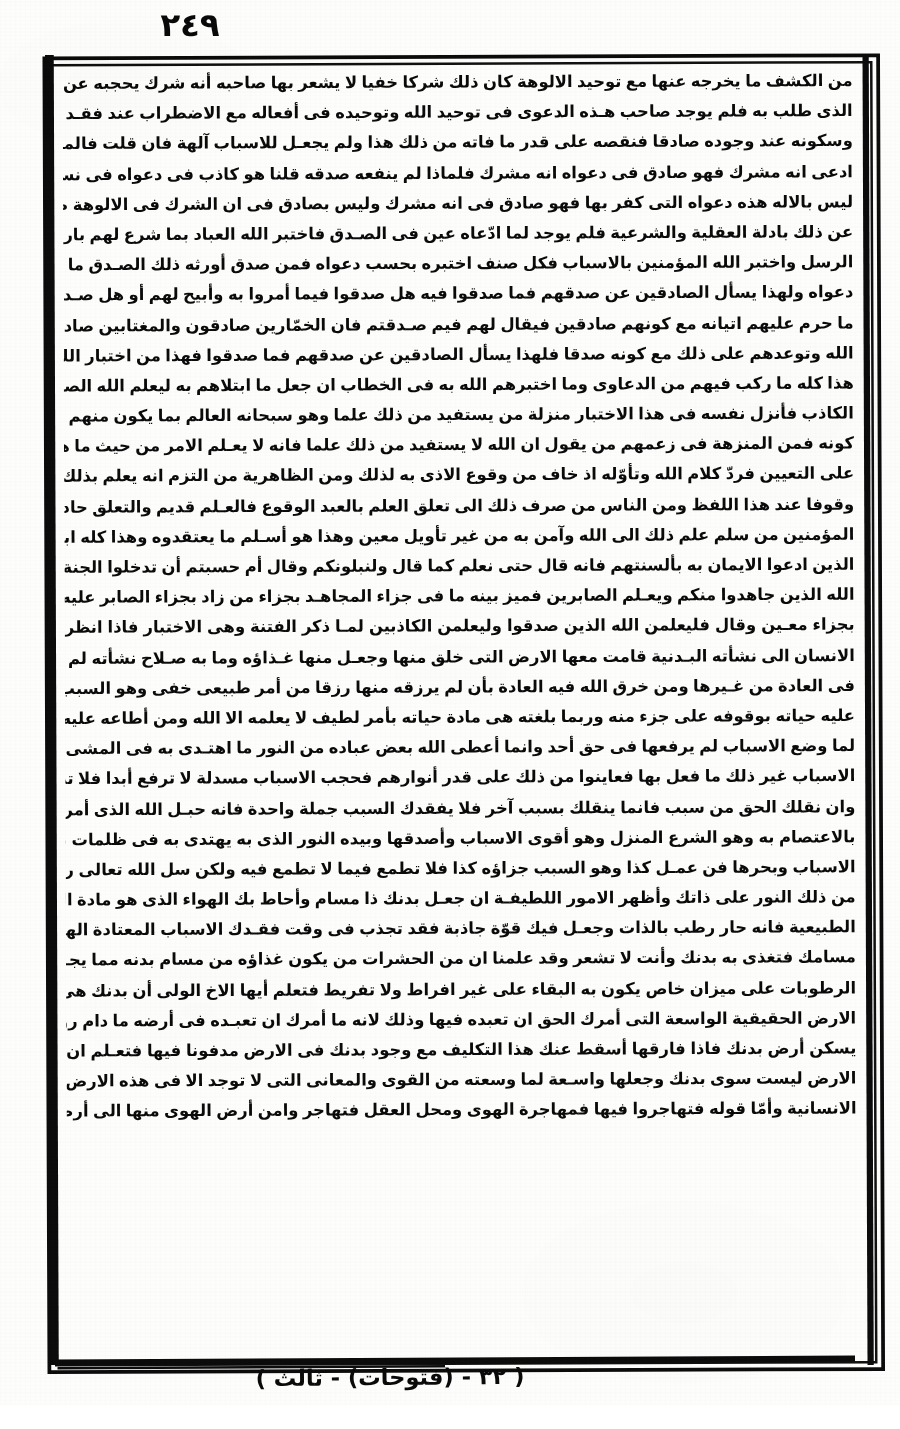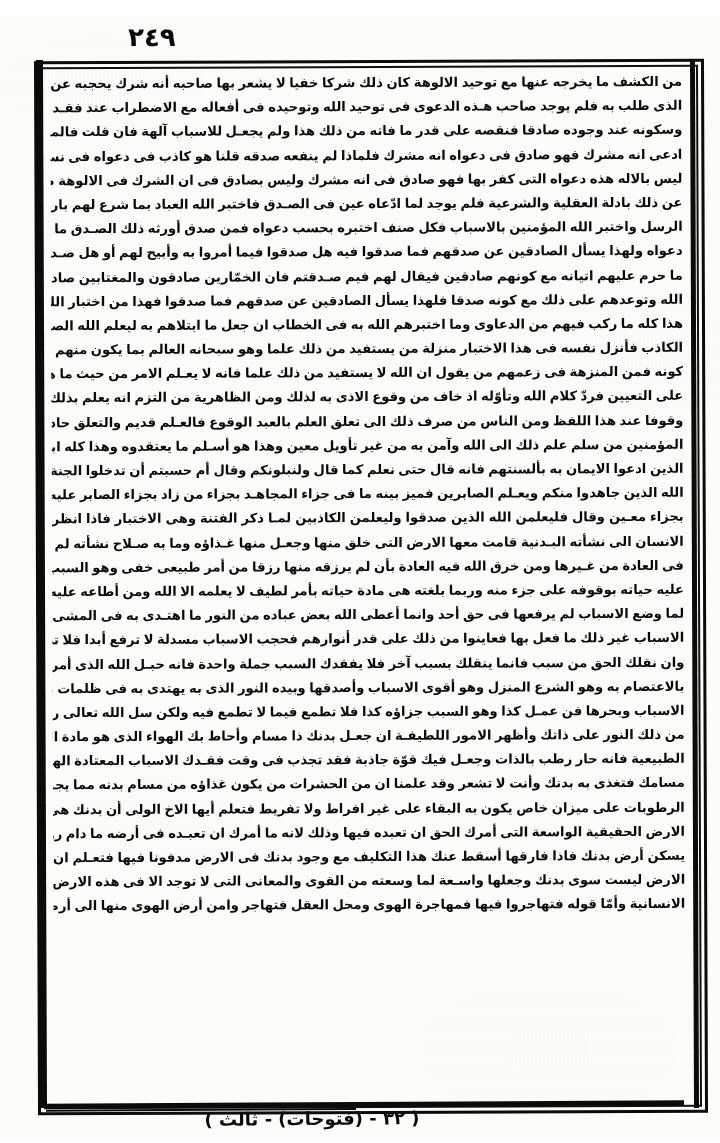--- a/index.html
+++ b/index.html
@@ -5,21 +5,21 @@
 <style>
   html, body {
     margin: 0;
     padding: 0;
     background: #ffffff;
   }
   #page {
     position: relative;
     width: 720px;
     height: 1124px;
-    margin: 16px auto;
+    margin: 0 auto;
     background: #fdfdfb;
     overflow: hidden;
     font-family: "DejaVu Sans", "Liberation Sans", sans-serif;
   }
 
   
   #page::before {
     content: "";
     position: absolute;
     inset: 0;

